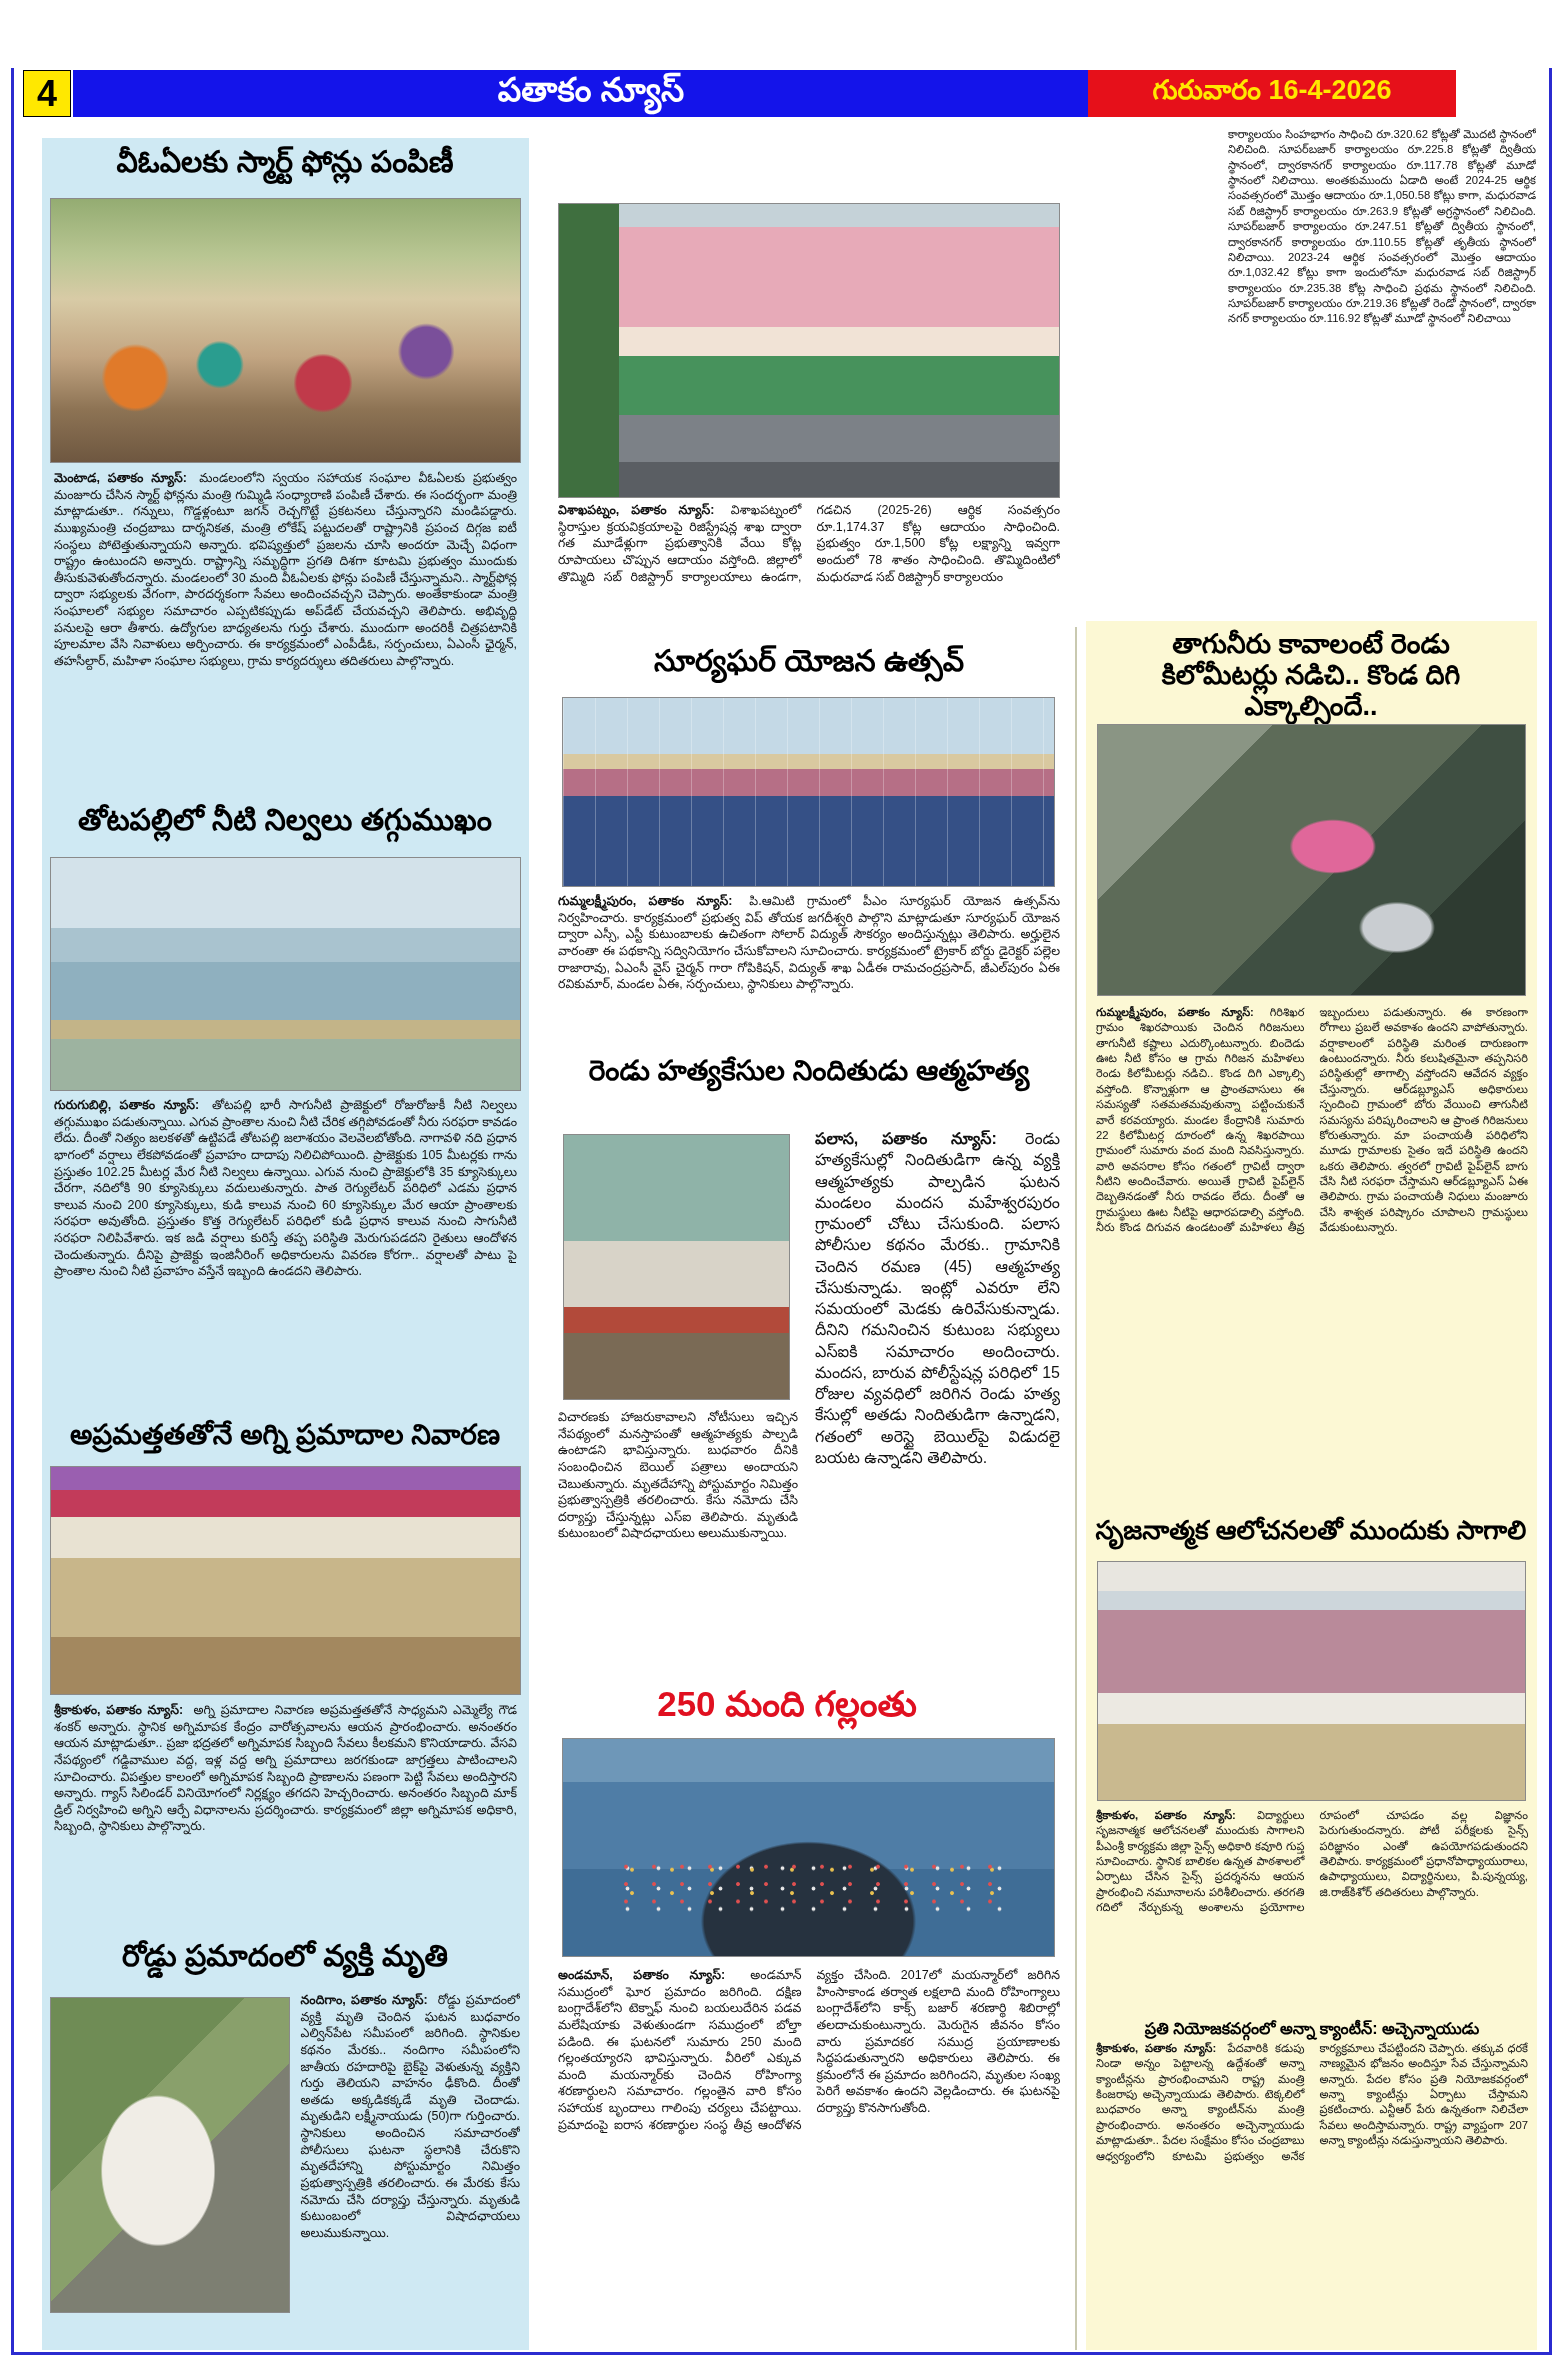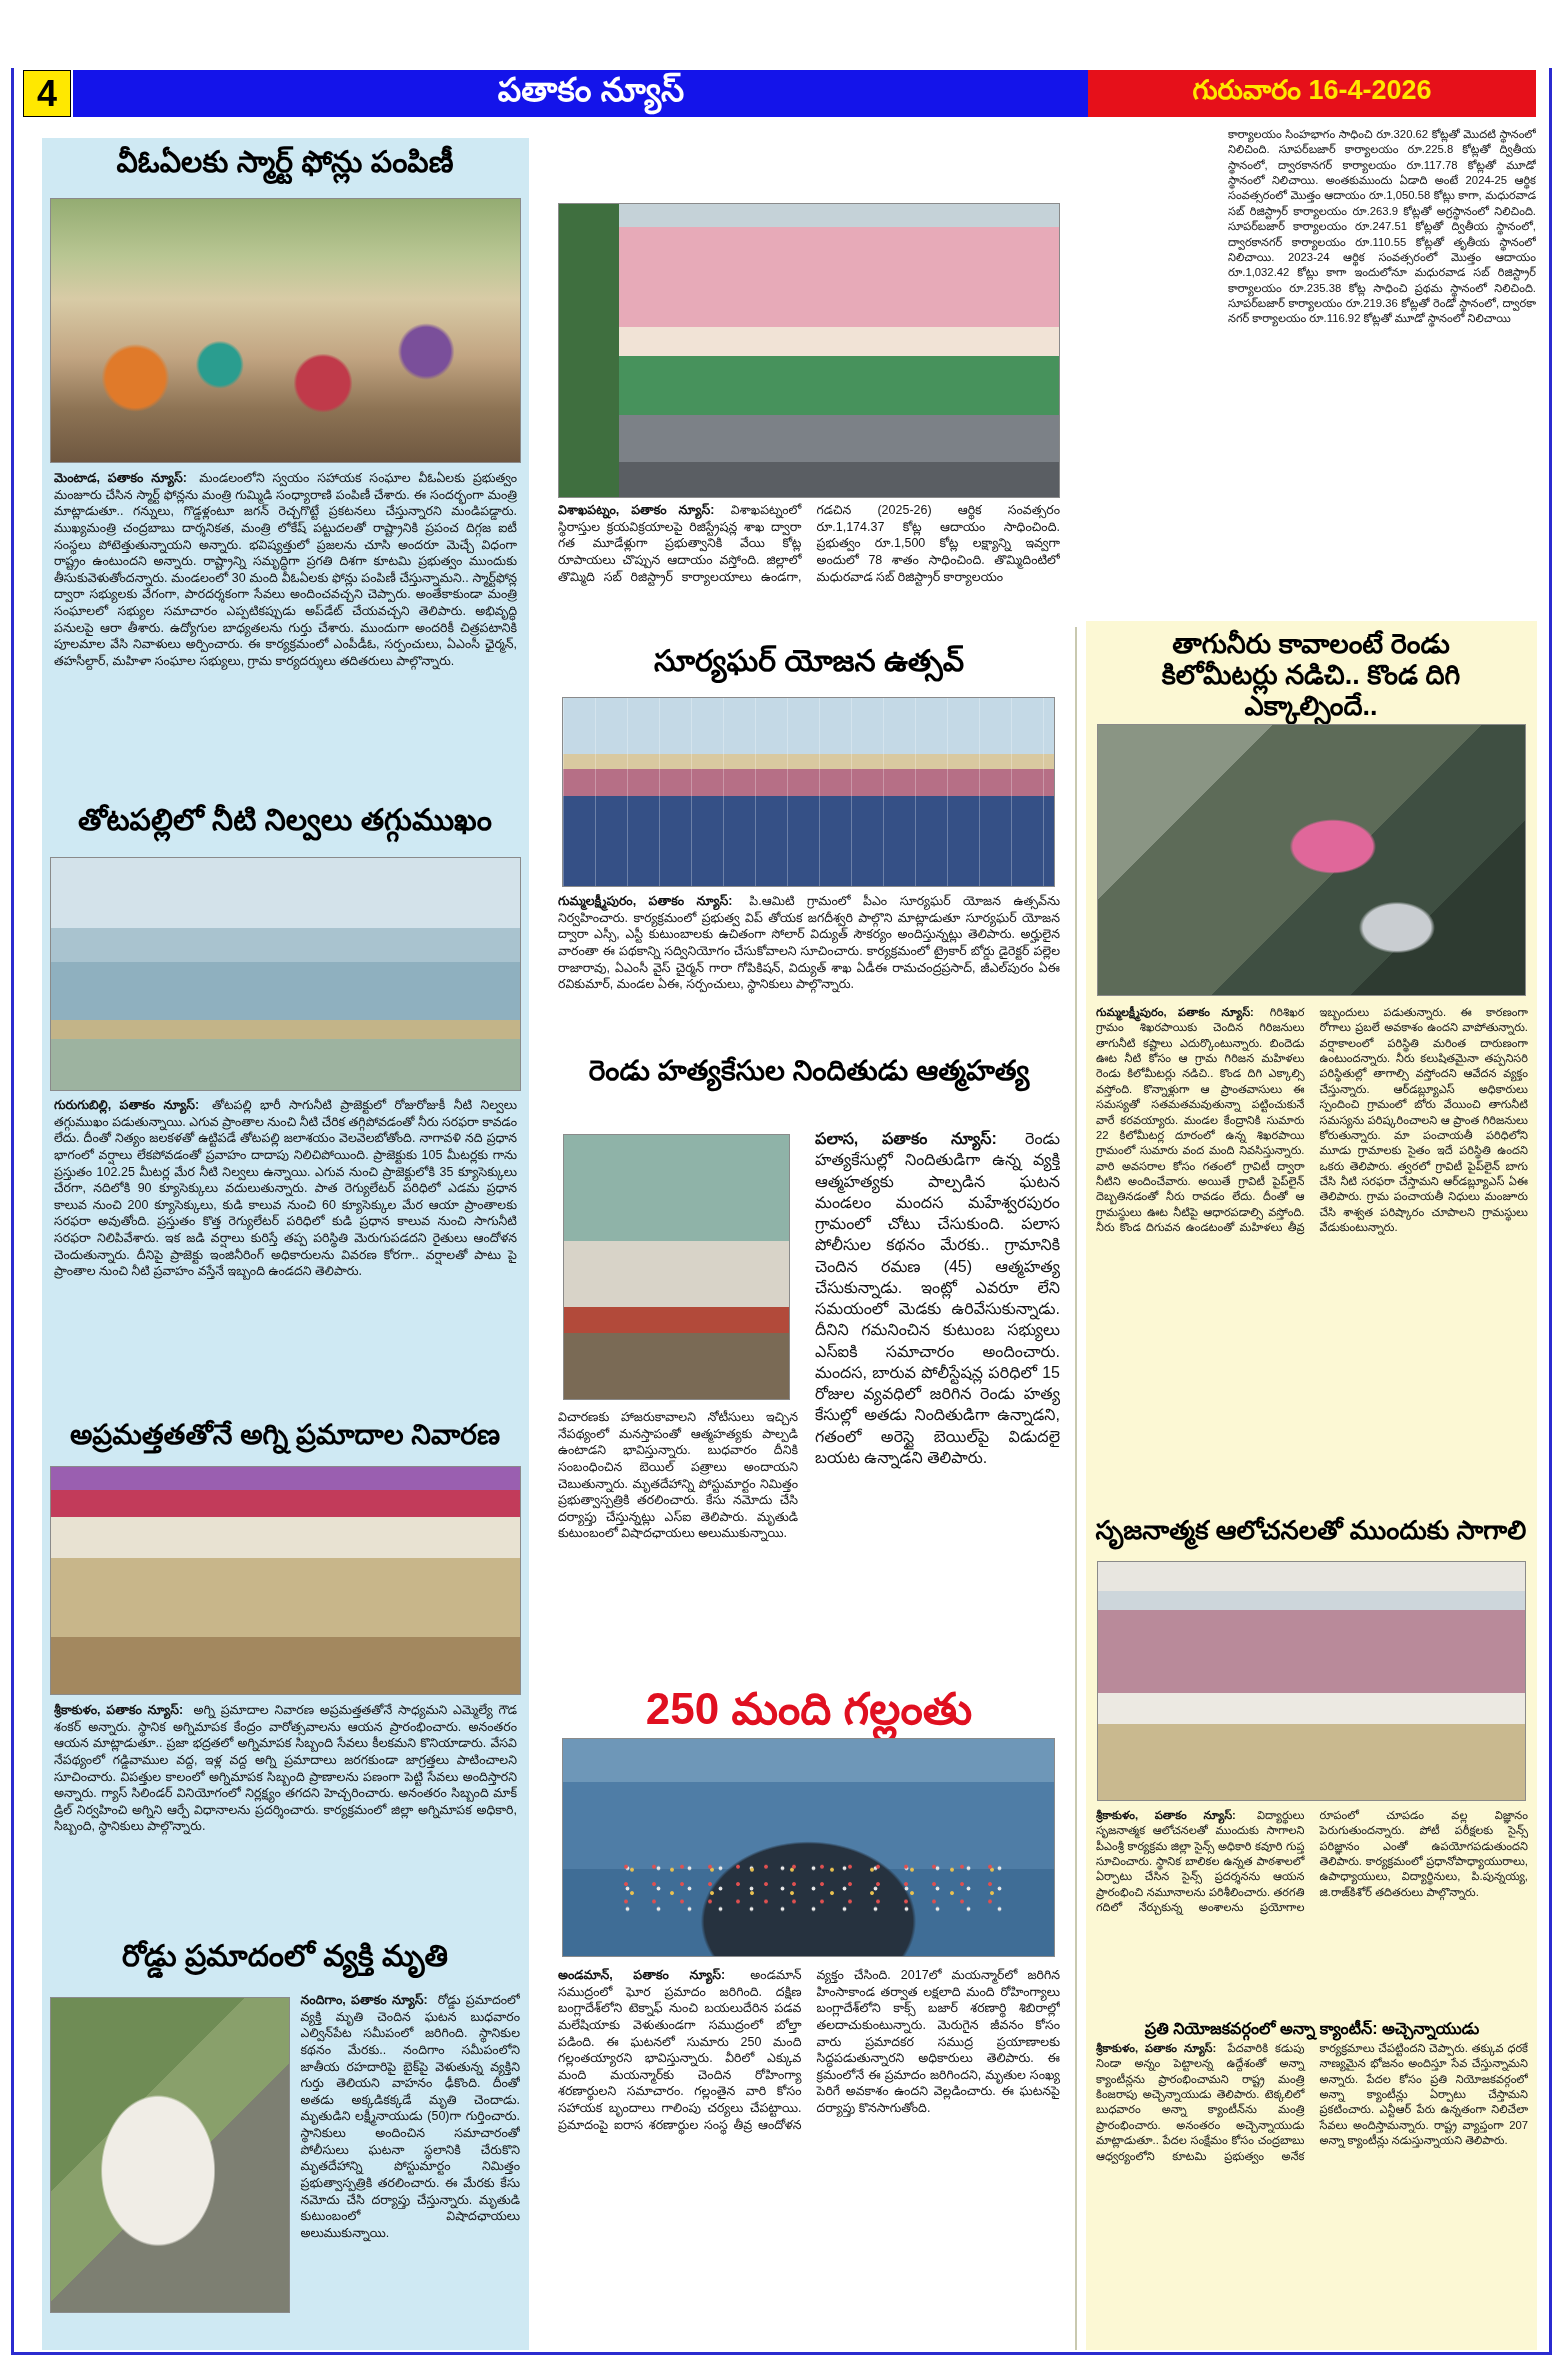--- a/index.html
+++ b/index.html
@@ -7,21 +7,21 @@
         font-family:"Liberation Sans","DejaVu Sans",sans-serif;color:#111;}
   
   #frame{position:absolute;left:10.6px;top:68px;width:1535px;height:2284px;
          border-left:3.8px solid #2b2bd0;border-right:3.8px solid #2b2bd0;border-bottom:3.8px solid #2b2bd0;}
   
   #page-num{position:absolute;left:23px;top:70px;width:48px;height:47px;background:#ffe800;
             border:1.5px solid #000;box-sizing:border-box;display:flex;align-items:center;justify-content:center;
             font-size:36px;font-weight:bold;color:#000;}
   #masthead{position:absolute;left:73px;top:70px;width:1014px;height:47px;background:#1414ea;
             display:flex;align-items:center;justify-content:center;color:#fff;font-size:33px;font-weight:bold;padding-left:11px;}
-  #datebar{position:absolute;left:1088px;top:70px;width:448px;height:47px;background:#e6101a;
+  #datebar{position:absolute;left:1088px;top:70px;width:368px;height:47px;background:#e6101a;
            display:flex;align-items:center;justify-content:center;color:#ffe800;font-size:27px;font-weight:bold;}
   
   #left-bg{position:absolute;left:42px;top:138px;width:487px;height:2212px;background:#cfe9f3;}
   #right-bg{position:absolute;left:1086px;top:621px;width:451px;height:1729px;background:#fcf8d4;}
   #divider-cr{position:absolute;left:1075px;top:627px;width:1.5px;height:1723px;background:#c9c9b0;}
   
   .headline{position:absolute;font-weight:bold;color:#000;text-align:center;line-height:1.15;}
   .body{position:absolute;font-size:12.5px;line-height:1.33;text-align:justify;overflow:hidden;}
   .small{font-size:11.3px;line-height:1.36;}
   .dateline{font-weight:bold;margin-right:4.5px;}
@@ -77,21 +77,21 @@
   #b-reg{left:558px;top:502px;width:502px;height:138px;}
   #h-solar{left:558px;top:644px;width:502px;font-size:30px;}
   #ph-solar{left:562px;top:697px;width:493px;height:190px;}
   #b-solar{left:558px;top:893px;width:502px;height:113px;}
   #h-murder{left:558px;top:1055px;width:502px;font-size:28px;}
   #murder-area{position:absolute;left:558px;top:1105px;width:502px;height:529px;}
   #ph-murder{position:absolute;left:4.5px;top:29px;width:227px;height:266px;}
   #b-murder-c1{position:absolute;left:0;top:304px;width:240px;height:223px;font-size:12.5px;line-height:1.33;text-align:justify;overflow:hidden;}
   #b-murder-c2{position:absolute;left:257px;top:0;width:245px;height:529px;font-size:16px;line-height:1.33;text-align:justify;overflow:hidden;margin-top:23px;}
   #h-boat1{left:558px;top:1642px;width:502px;font-size:30px;}
-  #h-boat2{left:558px;top:1684px;width:502px;font-size:44px;color:#e01020;}
+  #h-boat2{left:536px;top:1684px;width:502px;font-size:35px;color:#e01020;}
   #ph-boat{left:562px;top:1738px;width:493px;height:219px;}
   #b-boat{left:558px;top:1967px;width:502px;height:382px;}
   #h-water{left:1092px;top:629px;width:438px;font-size:27px;}
   #ph-water{left:1097px;top:724px;width:429px;height:272px;}
   #b-water{left:1096px;top:1005px;width:432px;height:500px;}
   #h-creative{left:1092px;top:1516px;width:438px;font-size:26px;}
   #ph-creative{left:1097px;top:1561px;width:429px;height:240px;}
   #b-creative{left:1096px;top:1808px;width:432px;height:151px;}
   #h-canteen{left:1091px;top:1992px;width:442px;font-size:16px;margin-top:28px;}
   #b-canteen{left:1096px;top:2041px;width:432px;height:302px;}

